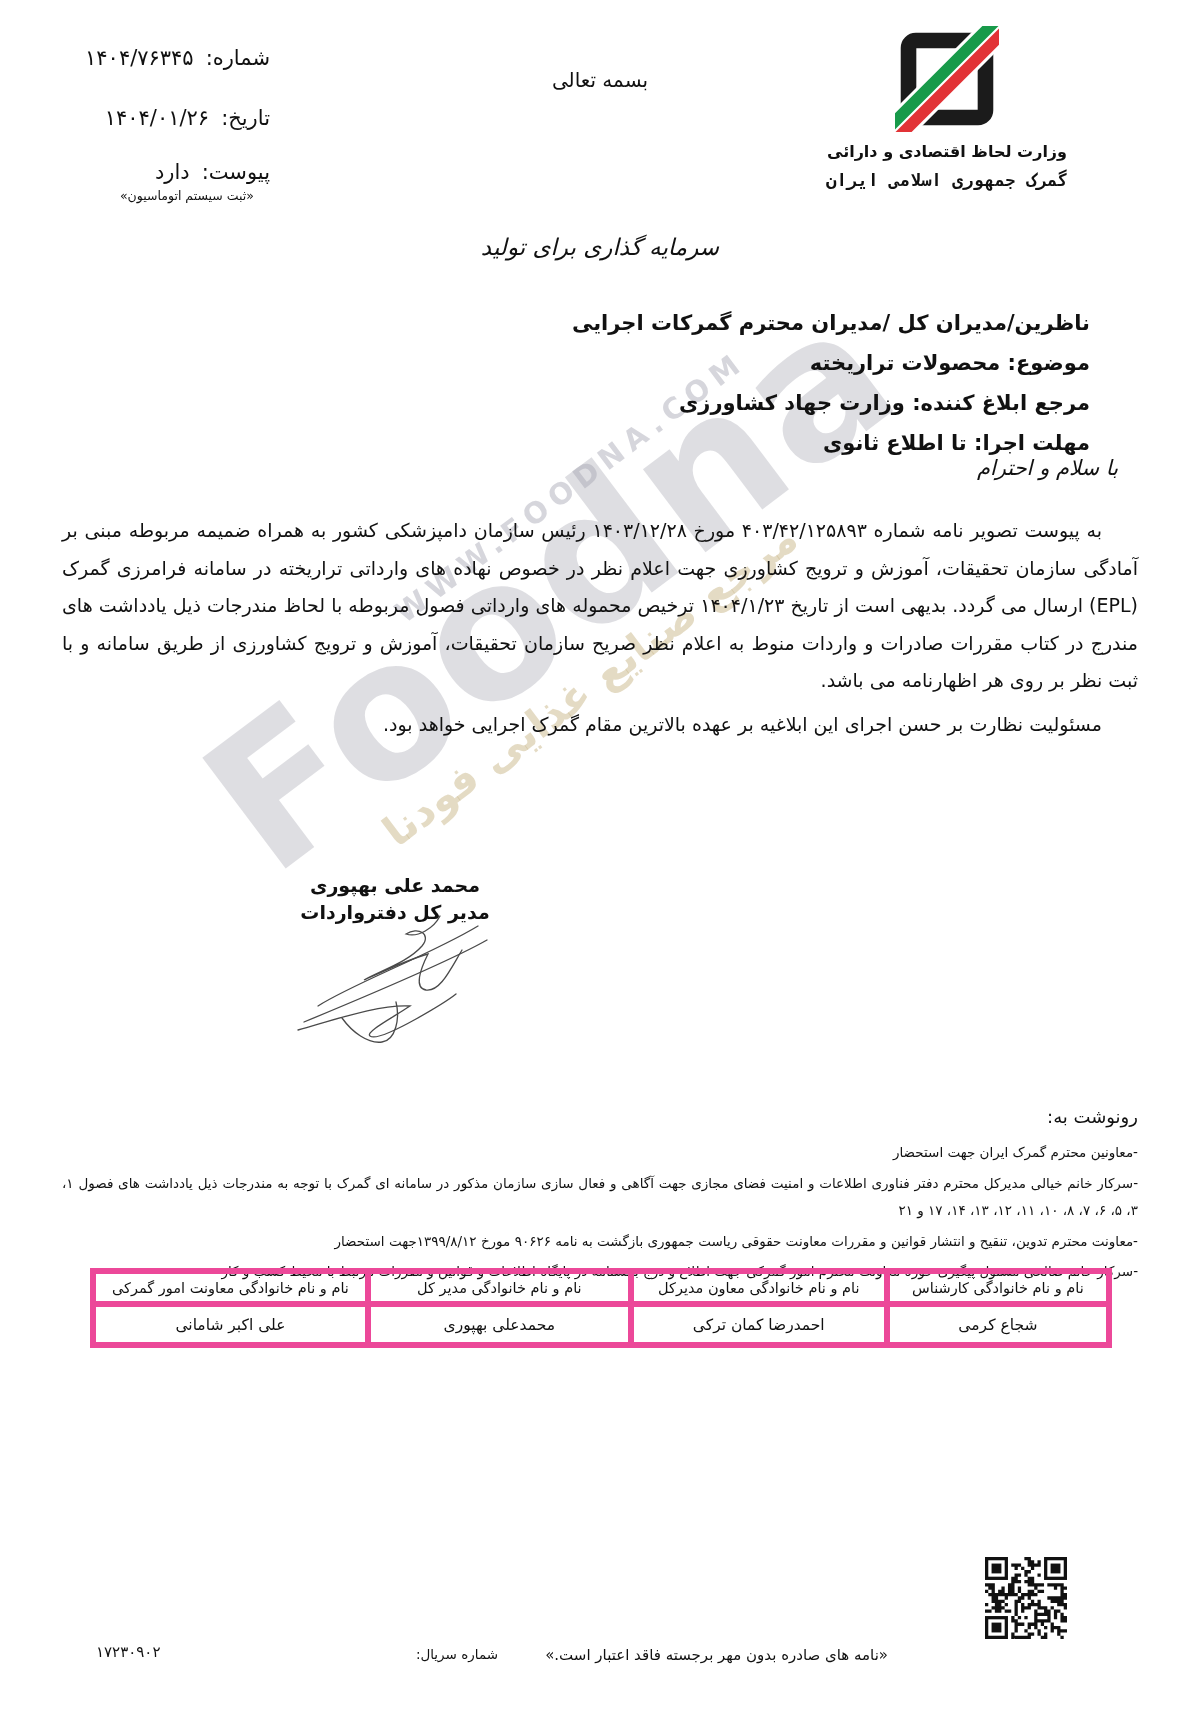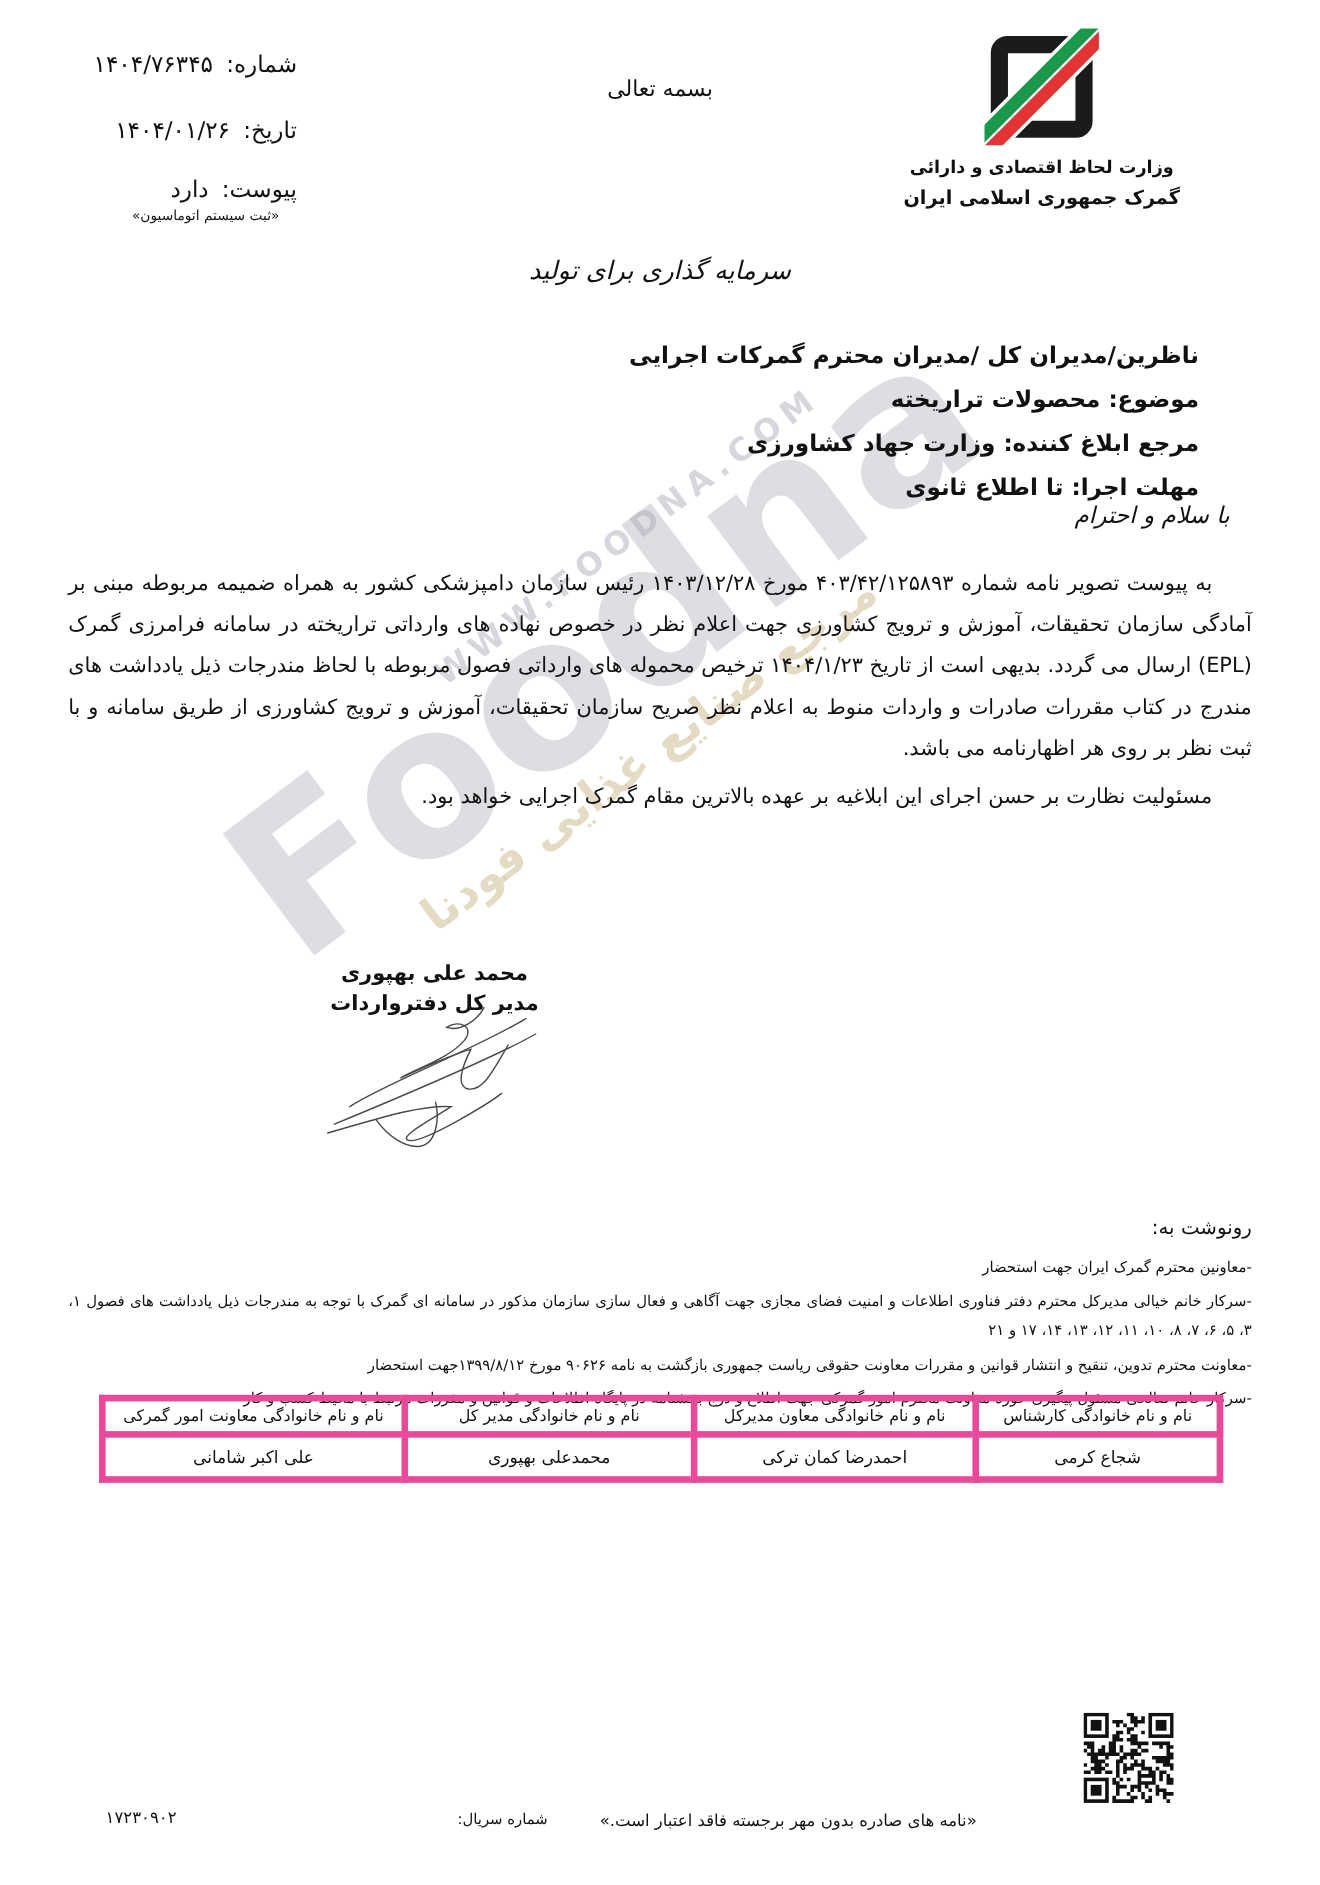--- a/index.html
+++ b/index.html
@@ -23,21 +23,21 @@
   .hl-row{display:flex;direction:rtl;gap:12px;align-items:baseline;}
   .hl-r1{margin-bottom:36px;} .hl-r2{margin-bottom:30px;} .hl-r3{margin-bottom:4px;}
   .hl-note{font-size:12.5px;direction:rtl;text-align:right;padding-left:6px;padding-right:16px;}
 
   .besmeleh{left:0;right:0;top:44px;text-align:center;font-weight:normal;font-size:20px;margin-top:24px;}
 
   
   .hdr-right{left:812px;top:26px;width:270px;text-align:center;direction:rtl;}
   .hdr-right .logo{display:block;margin:0 auto;}
   .ministry{font-weight:bold;font-size:16px;margin-top:10px;}
-  .organization{font-weight:bold;font-size:17.5px;margin-top:9px;}
+  .organization{font-weight:bold;font-size:17.5px;margin-top:9px;font-family:Liberation Mono, monospace;}
 
   .slogan{left:0;right:0;top:234px;text-align:center;font-size:23px;font-style:italic;font-weight:500;}
 
   .addr{right:110px;top:303px;direction:rtl;text-align:right;font-weight:bold;
         font-size:21px;line-height:40px;}
   .greeting{right:82px;top:456px;direction:rtl;font-size:21px;font-style:italic;}
 
   .body-text{left:62px;top:512px;width:1076px;direction:rtl;text-align:justify;
              font-size:19px;line-height:37.6px;}
   .body-text p{margin:0;text-indent:36px;}

